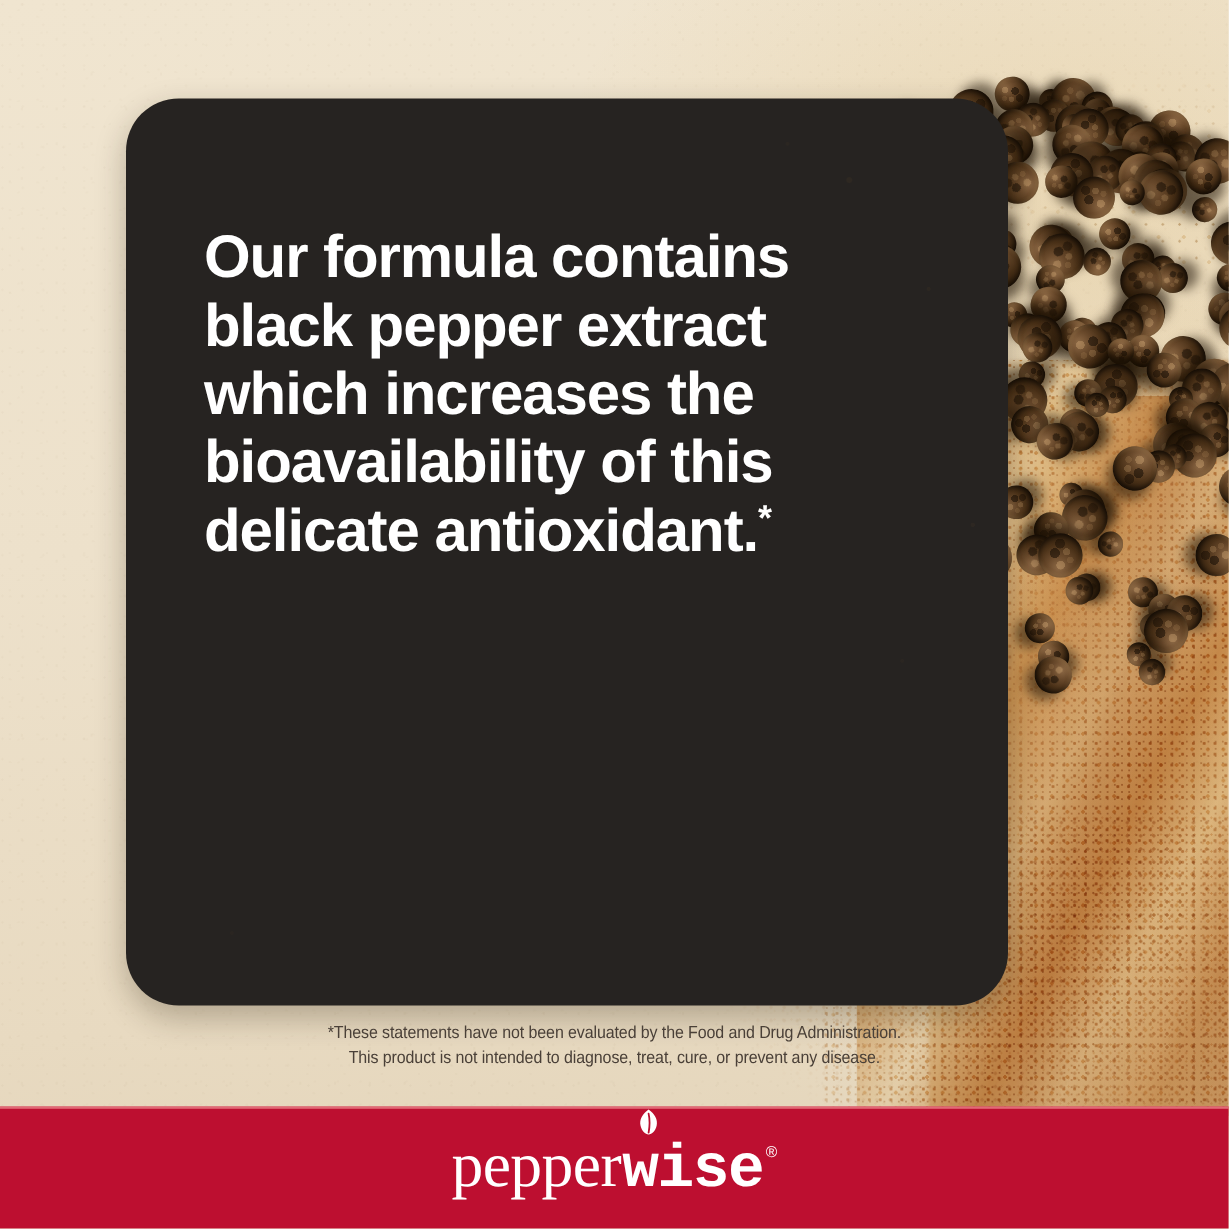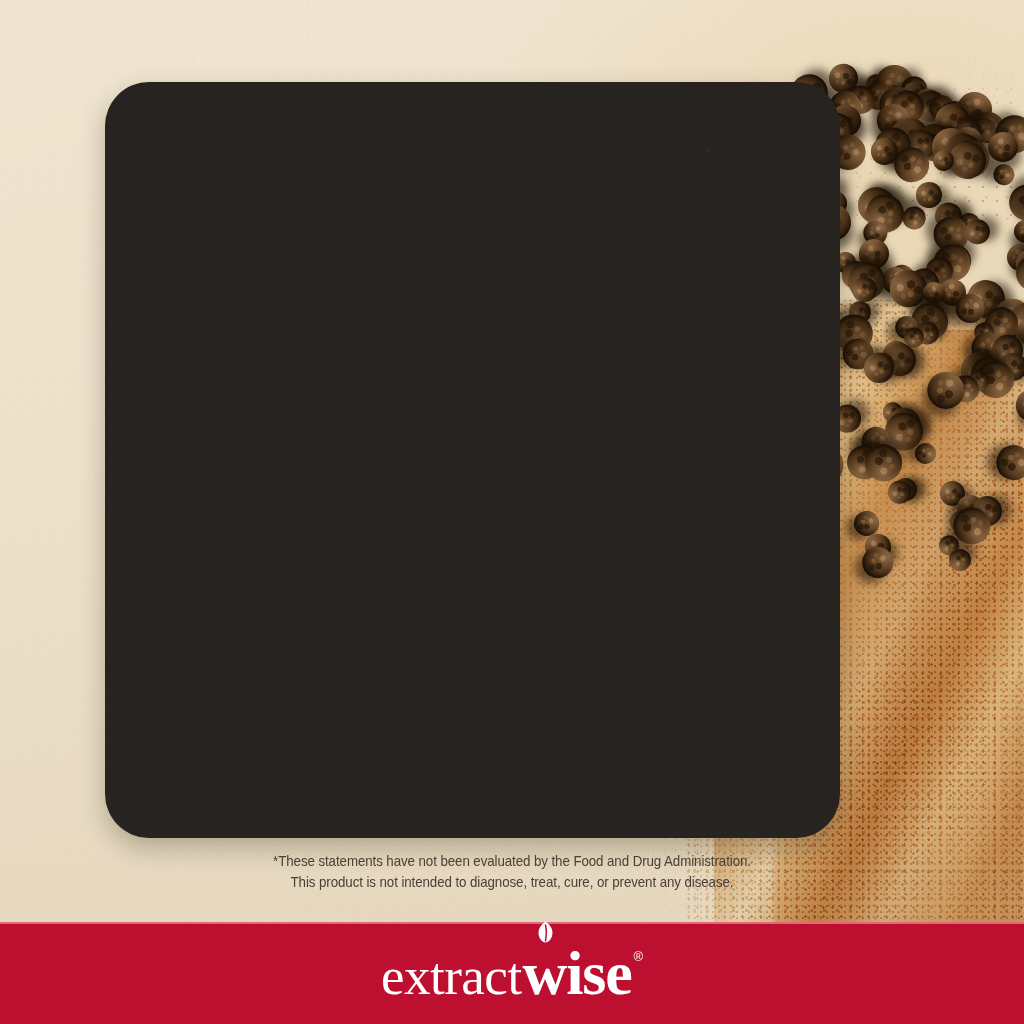--- a/index.html
+++ b/index.html
@@ -245,23 +245,23 @@
     color: #FFFFFF;
     line-height: 1;
   }
   #logo-nature {
     font-family: "Liberation Serif", serif;
     font-weight: 400;
     font-size: 53px;
     letter-spacing: -0.5px;
   }
   #logo-wise {
-    font-family: Liberation Serif, serif;
+    font-family: Liberation Mono, monospace;
     font-weight: 700;
-    font-size: 62px;
+    font-size: 51px;
     letter-spacing: -1.2px;
     margin-left: 1px;
   }
   #logo-reg {
     font-family: "Liberation Sans", sans-serif;
     font-size: 13px;
     align-self: flex-start;
     margin-top: 8px;
     margin-left: 2px;
   }
@@ -492,31 +492,36 @@
       <div class="pc" style="left: 865.328px; top: 534.147px; width: 25.6464px; height: 25.6464px; transform: rotate(352.5deg);"></div>
       <div class="pc" style="left: 949px; top: 549px; width: 22px; height: 22px; transform: rotate(251.8deg);"></div>
       <div class="pc" style="left: 862.014px; top: 547.23px; width: 31.1675px; height: 31.1675px; transform: rotate(95.2deg);"></div>
     </div>
 
   <div id="card">
     <div id="card-texture"></div>
 
     <div class="card-inner">
 
+      <p id="body-copy"><span>Our formula contains
+black pepper extract
+which increases the
+bioavailability of this
+delicate antioxidant.</span><span id="body-asterisk">*</span></p>
     </div>
   </div>
 
   <div id="disclaimer">*These statements have not been evaluated by the Food and Drug Administration.
 This product is not intended to diagnose, treat, cure, or prevent any disease.</div>
 
   <div id="footer">
     <div id="footer-hairline"></div>
 
     <div id="logo">
-      <span id="logo-nature">extract</span>
+      <span id="logo-nature">pepper</span>
         <span id="logo-wise">wise</span>
         <span id="logo-reg">®</span>
 
       <svg id="logo-leaf" viewBox="0 0 17 22">
         <path d="M8.5 0.6 C13.6 4.2 16.4 9.0 15.2 14.2 C14.3 18.4 11.3 21.4 8.5 21.4 C5.7 21.4 2.7 18.4 1.8 14.2 C0.6 9.0 3.4 4.2 8.5 0.6 Z" fill="#FFFFFF"></path>
         <path d="M8.5 4.0 C9.5 8.5 9.5 14.5 8.5 19.8" stroke="#BD0F30" stroke-width="1.5" fill="none" stroke-linecap="round"></path>
       </svg>
     </div>
   </div>
 

